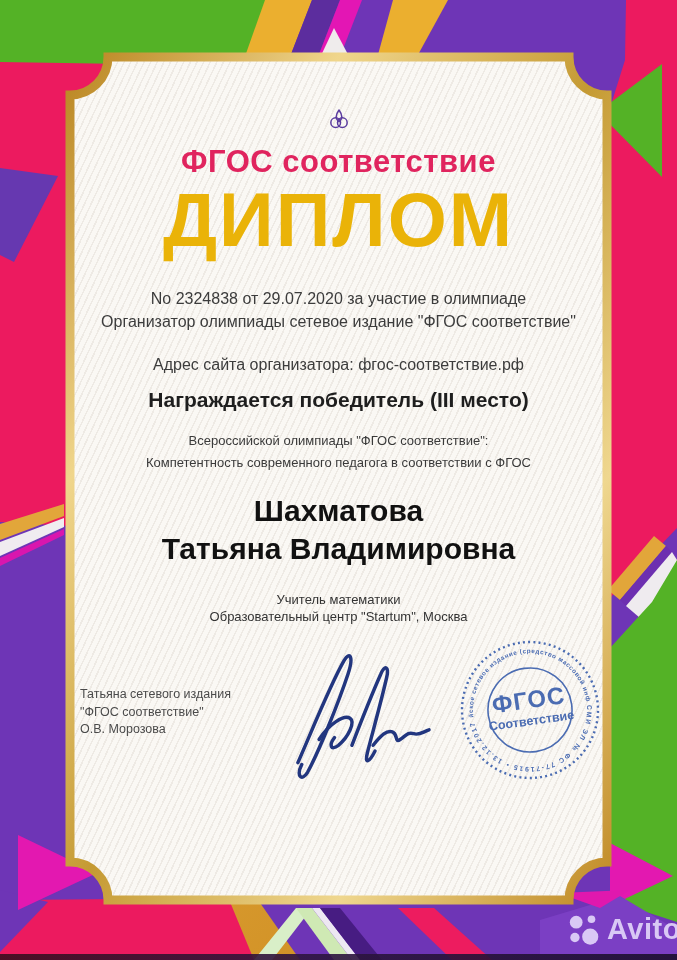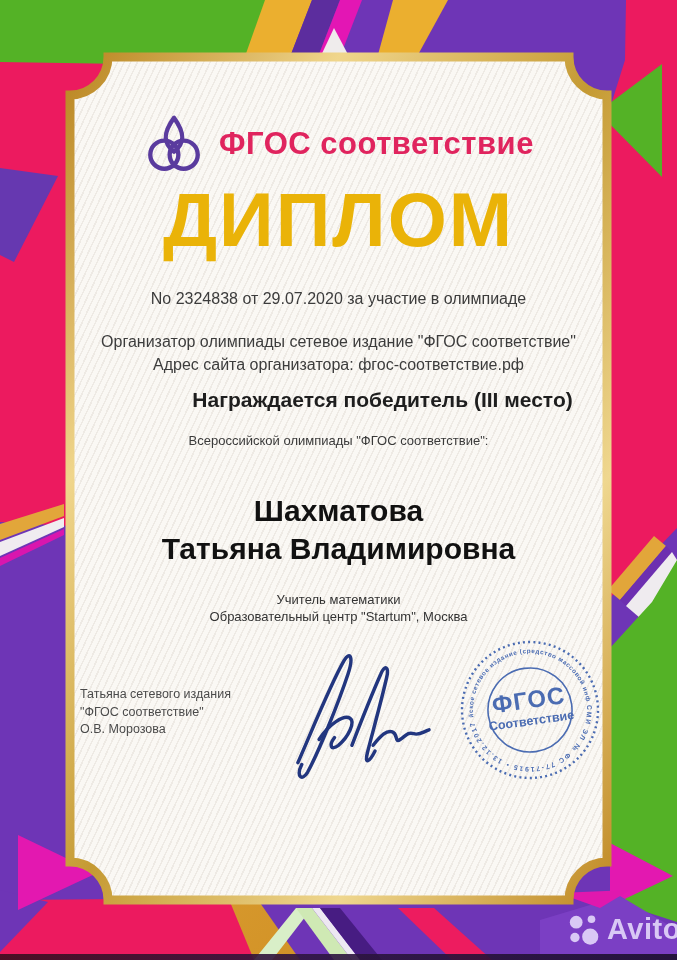--- a/index.html
+++ b/index.html
@@ -45,30 +45,30 @@
   
   .cert-fill{
     position:absolute;inset:0;z-index:2;
     background:
       repeating-linear-gradient(115deg,rgba(190,178,165,0.20) 0 1.5px,rgba(255,255,255,0) 1.5px 6px),
       #FAF8F4;
     clip-path:path("M108 57 H569 A38 38 0 0 0 607 95 V862 A38 38 0 0 0 569 900 H108 A38 38 0 0 0 70 862 V95 A38 38 0 0 0 108 57 Z");
   }
   .frame-svg{position:absolute;inset:0;z-index:3;pointer-events:none;}
   .content{position:absolute;inset:0;z-index:4;}
-  .c{position:absolute;left:75px;width:527px;text-align:center;}
+  .c{position:absolute;left:75px;width:527px;text-align:center;flex-direction:column;}
 
   .logo-row{top:108px;display:flex;align-items:center;justify-content:center;gap:14px;height:72px;}
   .brand-text{font-size:31px;font-weight:700;color:#E0245E;letter-spacing:.5px;}
   .title{top:182px;font-size:76px;font-weight:800;color:#eab308;letter-spacing:2px;line-height:1;}
   .meta{font-size:16px;color:#3C3C3C;}
   .num{top:290px;}
-  .orgline{top:333px;line-height:17px;}
+  .orgline{top:313px;line-height:17px;}
   .site{top:356px;}
-  .award{top:388px;font-size:21px;font-weight:700;color:#1E1E1E;padding-left:44px;}
+  .award{top:388px;font-size:21px;font-weight:700;color:#1E1E1E;}
   .award-sub{top:430px;font-size:13px;color:#3A3A3A;line-height:22px;}
   .names{top:492px;font-size:30px;font-weight:700;color:#111;line-height:38px;}
   .role{top:591px;font-size:13px;color:#333;line-height:17px;}
   .editor{position:absolute;left:80px;top:686px;width:220px;font-size:12.5px;color:#4A4A4A;line-height:1.4;text-align:left;}
   .sig{position:absolute;left:280px;top:645px;width:165px;height:135px;}
   .stamp{position:absolute;left:458px;top:638px;width:144px;height:144px;transform:rotate(-8deg);opacity:.93;}
   .stamp text{fill:#3E62AE;font-family:"Liberation Sans",sans-serif;}
   .ring-txt{font-size:6.3px;font-weight:700;letter-spacing:.6px;}
   .ring-txt2{font-size:6.8px;font-weight:700;letter-spacing:1.6px;}
   .stamp-big{font-size:24px;font-weight:700;letter-spacing:1px;}
@@ -147,20 +147,21 @@
   <div class="c meta orgline">
     <div>Организатор олимпиады сетевое издание "ФГОС соответствие"</div>
   </div>
 
   <div class="c meta site">Адрес сайта организатора: фгос-соответствие.рф</div>
 
   <div class="c award">Награждается победитель (III место)</div>
 
   <div class="c award-sub">
     <div>Всероссийской олимпиады "ФГОС соответствие":</div>
+    <div>Компетентность современного педагога в соответствии с ФГОС</div>
   </div>
 
   <div class="c role">
     <div>Учитель математики</div>
     <div>Образовательный центр "Startum", Москва</div>
   </div>
 
   <div class="c names">
     <div>Шахматова</div>
     <div>Татьяна Владимировна</div>

